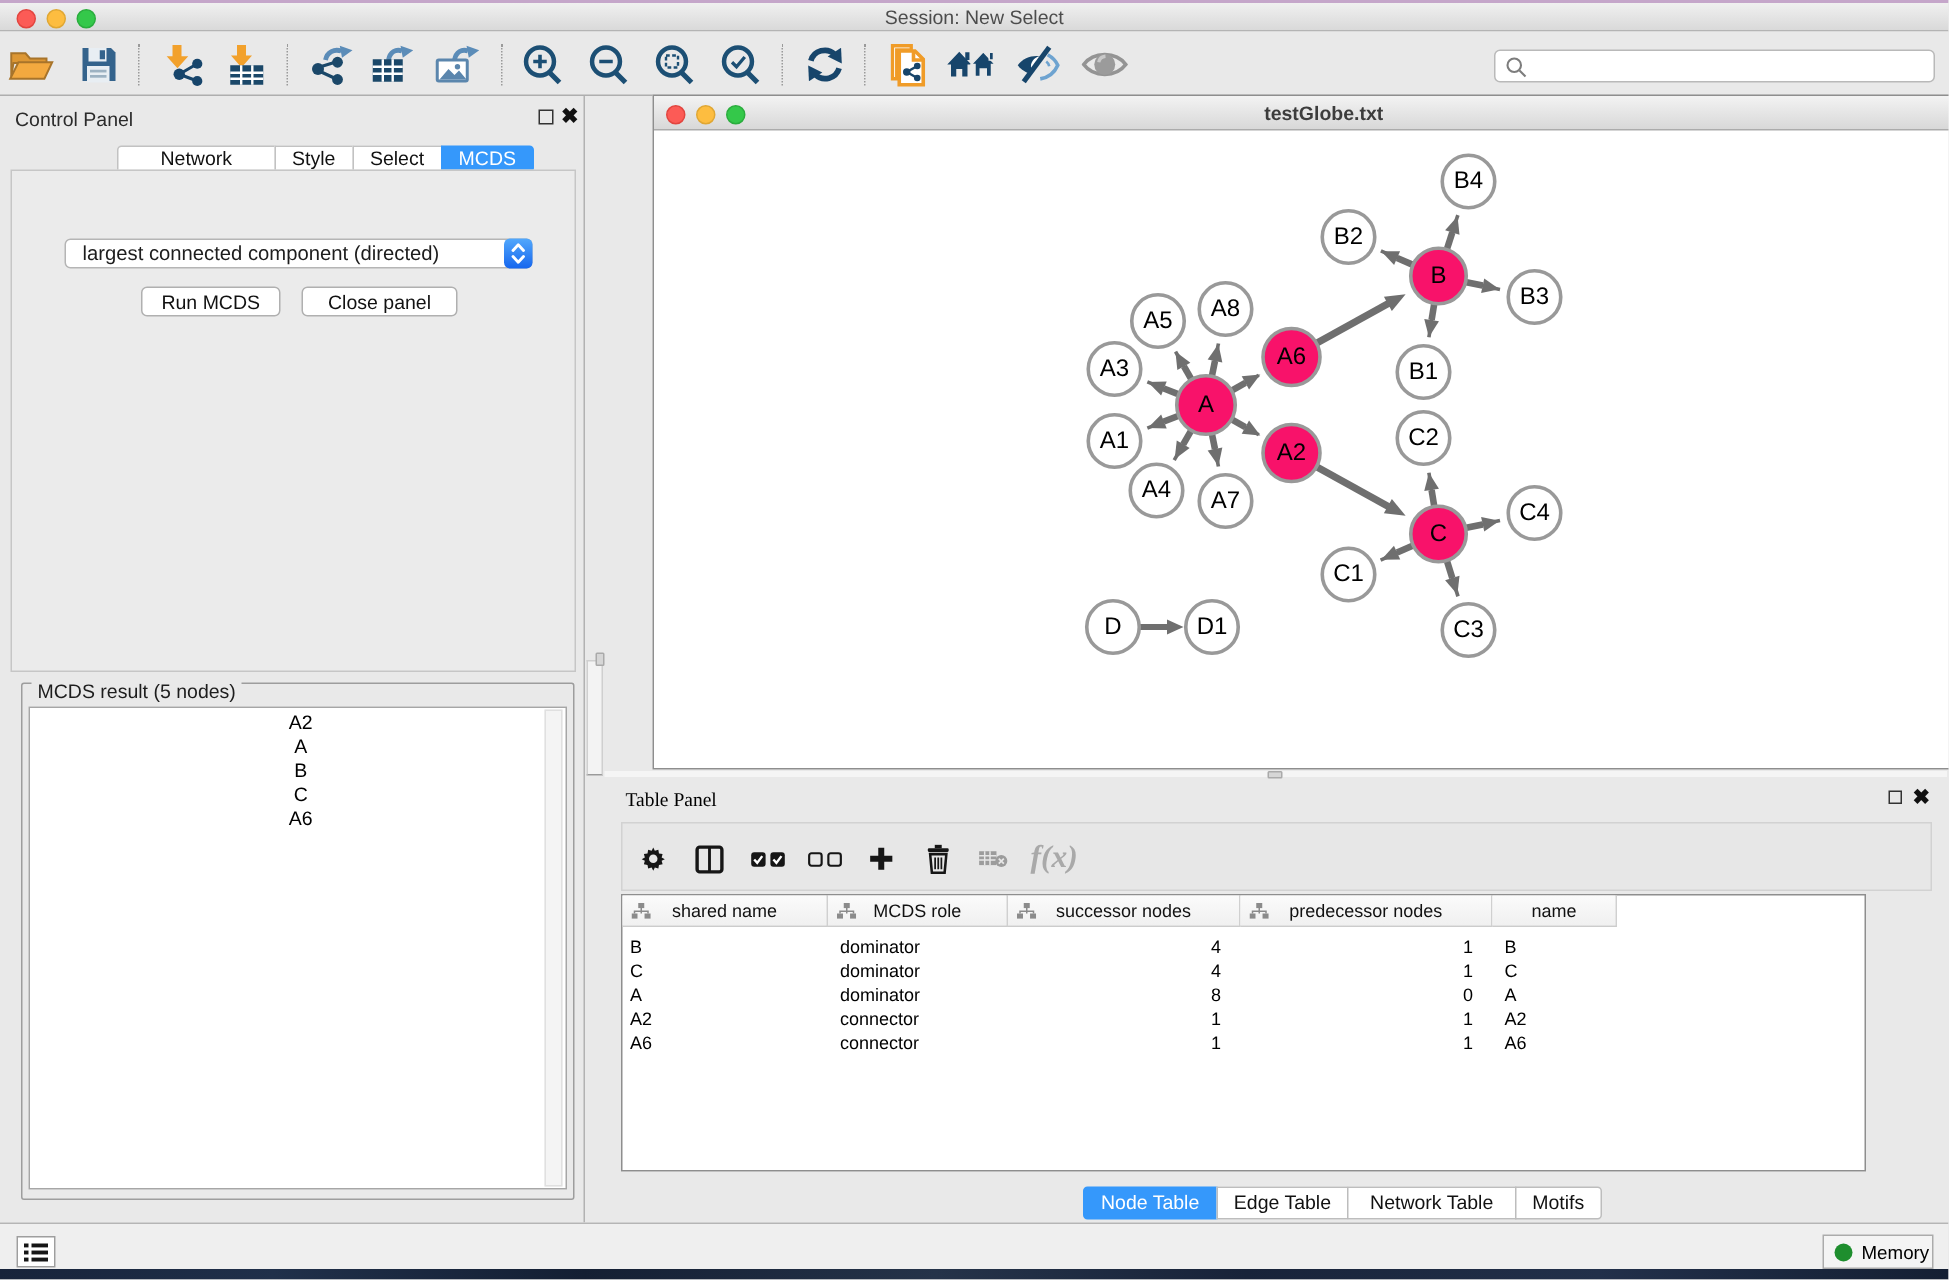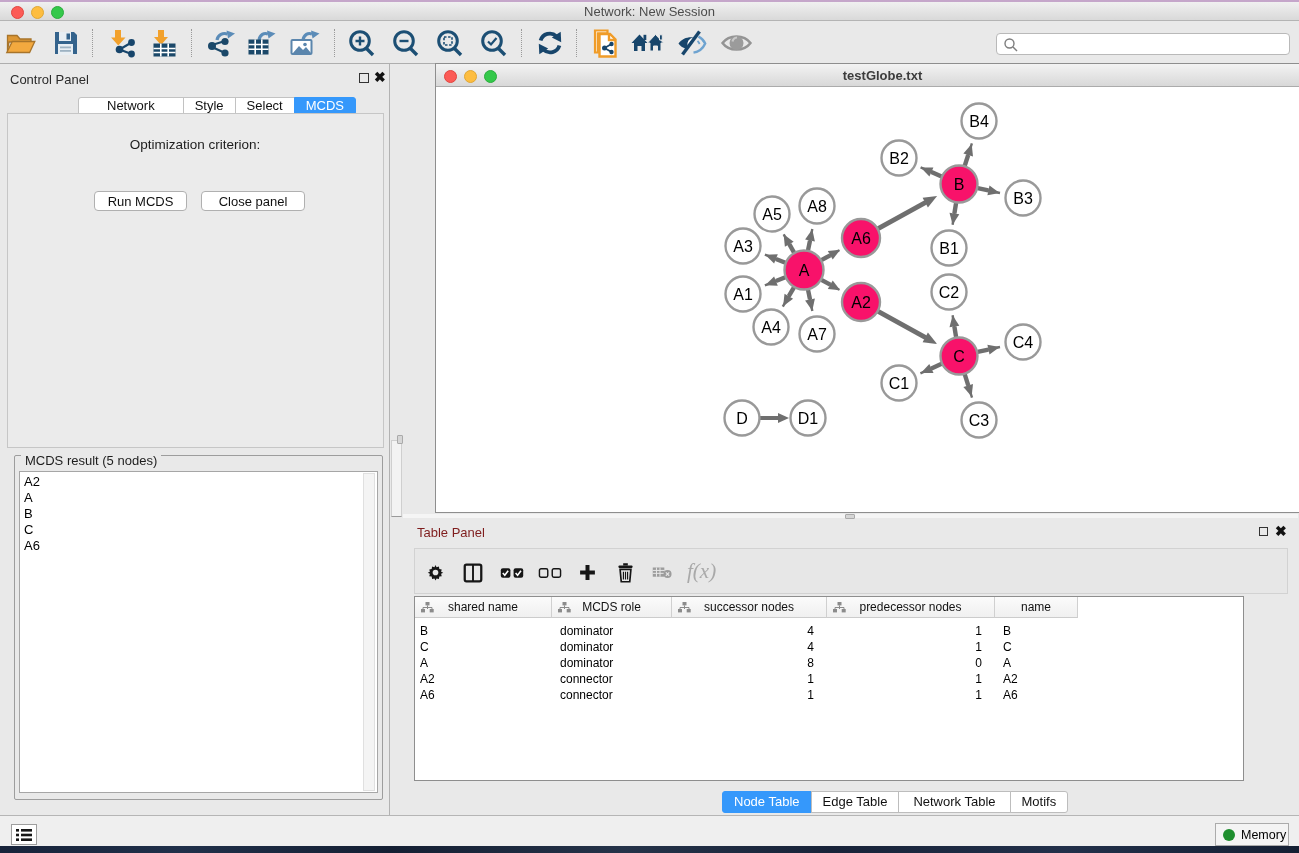--- a/index.html
+++ b/index.html
@@ -15,21 +15,21 @@
 .ftab { display:inline-block; background:#fff; border:1px solid #bdbdbd; padding:2px 10px 3px; font-size:13px; color:#111; margin-left:-1px; }
 </style></head>
 <body>
 
 <div class="abs" style="left:0;top:0;width:1299px;height:2px;background:#c5a6ca;"></div>
 
 <div class="abs" style="left:0;top:2px;width:1299px;height:19px;background:linear-gradient(#f0f0f0,#d9d9d9);border-bottom:1px solid #b4b4b4;">
   <div class="tl" style="left:11px;background:#fc5b56;border:0.5px solid #e2453f;"></div>
   <div class="tl" style="left:31px;background:#fdbd40;border:0.5px solid #e0a733;"></div>
   <div class="tl" style="left:51px;background:#34c84a;border:0.5px solid #2aad3d;"></div>
-  <div class="abs" style="left:0;width:100%;text-align:center;top:2px;font-size:13px;color:#4c4c4c;">Network: New Session</div>
+  <div class="abs" style="left:0;width:100%;text-align:center;top:2px;font-size:13px;color:#4c4c4c;">Session: New Select</div>
 </div>
 
 <div class="abs" id="toolbar" style="left:0;top:21px;width:1299px;height:43px;background:#e9e9e9;border-bottom:1px solid #aeaeae;">
 <svg class="icon" style="left:5px" width="31" height="28" viewBox="0 0 31 28">
       <path d="M2.5 22 L2.5 6.5 h9.5 l3 3.5 h11 v3 h-22 z" fill="#dd9734" stroke="#a8742a" stroke-width="1.3"></path>
       <path d="M1.8 23.5 L7.3 12.5 L29.8 12.5 L24.6 23.5 Z" fill="#f3a93f" stroke="#a8742a" stroke-width="1.3"></path>
     </svg>
 <svg class="icon" style="left:52px" width="27" height="27" viewBox="0 0 27 27">
       <path d="M3 3 h19 l3 3 v19 h-22 z" fill="#34638c"></path>
       <rect x="7" y="3" width="12" height="9" fill="#e8eef3"></rect>
@@ -167,25 +167,32 @@
 <div class="abs" style="left:0;top:64px;width:390px;height:751px;background:#e9e9e9;border-right:1px solid #b2b2b2;">
   <div class="abs" style="left:10px;top:8px;font-size:13px;color:#2b2b2b;">Control Panel</div>
   <div class="abs" style="left:359px;top:9px;width:10px;height:10px;border:1.6px solid #333;"></div>
   <div class="abs" style="left:374px;top:5px;font-size:14px;font-weight:bold;color:#111;">✖</div>
 
   <div class="abs" style="left:79px;top:33px;white-space:nowrap;">
     <span class="tab" style="border-radius:3px 0 0 0;padding:0 28px 1px;">Network</span><span class="tab" style="padding:0 11px 1px;">Style</span><span class="tab" style="padding:0 11px 1px;">Select</span><span class="tab" style="background:#3598fb;border-color:#3598fb;color:#fff;border-radius:0 3px 3px 0;padding:0 11px 1px;">MCDS</span>
   </div>
 
   <div class="abs" style="left:7px;top:49px;width:377px;height:335px;background:#ebebeb;border:1px solid #c6c6c6;"></div>
-  <div class="abs" style="left:0;top:73px;width:390px;text-align:center;font-size:13.5px;color:#1d1d1d;">Optimization criterion:</div>
+  <div class="abs" style="left:43px;top:95px;width:312px;height:20px;background:#fff;border:1px solid #b5b5b5;border-radius:4px;">
+    <div style="position:absolute;left:11px;top:1px;font-size:13.5px;color:#1d1d1d;">largest connected component (directed)</div>
+    <div style="position:absolute;right:-1px;top:-1px;width:19px;height:20px;border-radius:4px;background:linear-gradient(#52a8fc,#1666ee);">
+      <svg width="19" height="20" viewBox="0 0 19 20">
+          <path d="M6 8 L9.5 4.2 L13 8 M6 12 L9.5 15.8 L13 12" stroke="#fff" stroke-width="1.9" fill="none" stroke-linecap="round" stroke-linejoin="round"></path>
+        </svg>
+    </div>
+  </div>
   <div class="btn" style="left:94px;top:127px;width:93px;height:20px;line-height:19px;">Run MCDS</div>
   <div class="btn" style="left:201px;top:127px;width:104px;height:20px;line-height:19px;">Close panel</div>
 
-  <div class="abs" style="left:14px;top:391px;width:369px;height:345px;border:1px solid #9d9d9d;border-radius:2px;">
+  <div class="abs" style="left:14px;top:391px;width:369px;height:345px;border:1px solid #9d9d9d;border-radius:2px;text-align:center;">
     <div class="abs" style="left:6px;top:-3px;background:#e9e9e9;padding:0 4px;font-size:13px;color:#1d1d1d;">MCDS result (5 nodes)</div>
     <div class="abs" style="left:4px;top:15px;width:359px;height:322px;background:#fff;border:1px solid #a6a6a6;">
       <div style="padding:2px 0 0 4px;font-size:13px;line-height:16px;color:#000;">A2<br>A<br>B<br>C<br>A6</div>
       <div class="abs" style="right:2px;top:1px;width:12px;height:318px;background:#f4f4f4;border:1px solid #e0e0e0;"></div>
     </div>
   </div>
 </div>
 <div class="abs" style="left:391px;top:440px;width:11px;height:77px;background:#f3f3f3;border:1px solid #cfcfcf;border-bottom-color:#9a9a9a;"></div>
 <div class="abs" style="left:403px;top:514px;width:895px;height:4px;background:#f5f5f5;"></div>
 
@@ -298,21 +305,21 @@
 
 </svg>
   <svg class="abs" style="right:1px;bottom:1px;" width="12" height="12" viewBox="0 0 12 12">
       <path d="M11 1 L1 11 M11 5 L5 11 M11 9 L9 11" stroke="#9a9a9a" stroke-width="1"></path>
     </svg>
 </div>
 
 <div class="abs" style="left:845px;top:514px;width:10px;height:5px;background:#d6d6d6;border:1px solid #aaa;border-radius:1px;"></div>
 
 <div class="abs" style="left:403px;top:520px;width:896px;height:295px;background:#e9e9e9;">
-  <div class="abs" style="left:14px;top:5px;font-size:13px;color:#7f1d1d;">Table Panel</div>
+  <div class="abs" style="left:14px;top:5px;font-size:13px;color:#000000;font-family:Liberation Serif, serif;">Table Panel</div>
   <div class="abs" style="left:856px;top:7px;width:9px;height:9px;border:1.6px solid #333;"></div>
   <div class="abs" style="left:872px;top:3px;font-size:14px;font-weight:bold;color:#111;">✖</div>
 
   <div class="abs" style="left:11px;top:28px;width:874px;height:46px;background:#e7e7e7;border:1px solid #d2d2d2;">
     <svg style="position:absolute;left:12px;top:15px;" width="17" height="17" viewBox="0 0 24 24">
         <path fill="#161616" d="M12 1.5 l1.5 3 3.3-.9 .6 3.4 3.4 .6 -.9 3.3 3 1.5 -3 1.5 .9 3.3 -3.4 .6 -.6 3.4 -3.3 -.9 -1.5 3 -1.5 -3 -3.3 .9 -.6 -3.4 -3.4 -.6 .9 -3.3 -3 -1.5 3 -1.5 -.9 -3.3 3.4 -.6 .6 -3.4 3.3 .9 z"></path>
         <circle cx="12" cy="12" r="4" fill="#e7e7e7"></circle>
       </svg>
     <svg style="position:absolute;left:48px;top:14px;" width="20" height="20" viewBox="0 0 23 23">
         <rect x="2" y="2" width="19" height="19" rx="2" fill="none" stroke="#161616" stroke-width="2.6"></rect>
@@ -338,21 +345,21 @@
         <path d="M8.3 12.5 v10 M11 12.5 v10 M13.7 12.5 v10" stroke="#161616" stroke-width="1.5"></path>
       </svg>
     <svg style="position:absolute;left:237px;top:17px;" width="20" height="13" viewBox="0 0 26 16">
         <rect x="1" y="1.5" width="15" height="12" fill="#9c9c9c"></rect>
         <g stroke="#e7e7e7" stroke-width="1.3">
           <path d="M1 5.3 h15 M1 9.1 h15 M5.8 1.5 v12 M10.4 1.5 v12"></path>
         </g>
         <circle cx="20.2" cy="10" r="5.2" fill="#9c9c9c"></circle>
         <path d="M18 7.8 l4.4 4.4 M22.4 7.8 l-4.4 4.4" stroke="#e7e7e7" stroke-width="1.5"></path>
       </svg>
-    <div style="position:absolute;left:272px;top:10px;font-family:'Liberation Serif',serif;font-style:italic;font-size:21px;color:#a9a9a9;">f(x)</div>
+    <div style="position:absolute;left:272px;top:10px;font-family:'Liberation Serif',serif;font-style:italic;font-size:21px;color:#a9a9a9;font-weight:bold;">f(x)</div>
   </div>
 
   <div class="abs" style="left:11px;top:76px;width:830px;height:185px;background:#fff;border:1px solid #8e8e8e;">
     <div class="hdrcell" style="left:0;width:137px;">shared name</div>
     <div class="hdrcell" style="left:137px;width:120px;">MCDS role</div>
     <div class="hdrcell" style="left:257px;width:155px;">successor nodes</div>
     <div class="hdrcell" style="left:412px;width:168px;">predecessor nodes</div>
     <div class="hdrcell" style="left:580px;width:83px;">name</div>
     <svg style="position:absolute;left:6px;top:5px;" width="13" height="12" viewBox="0 0 13 12">
         <g fill="#8b8b8b">

